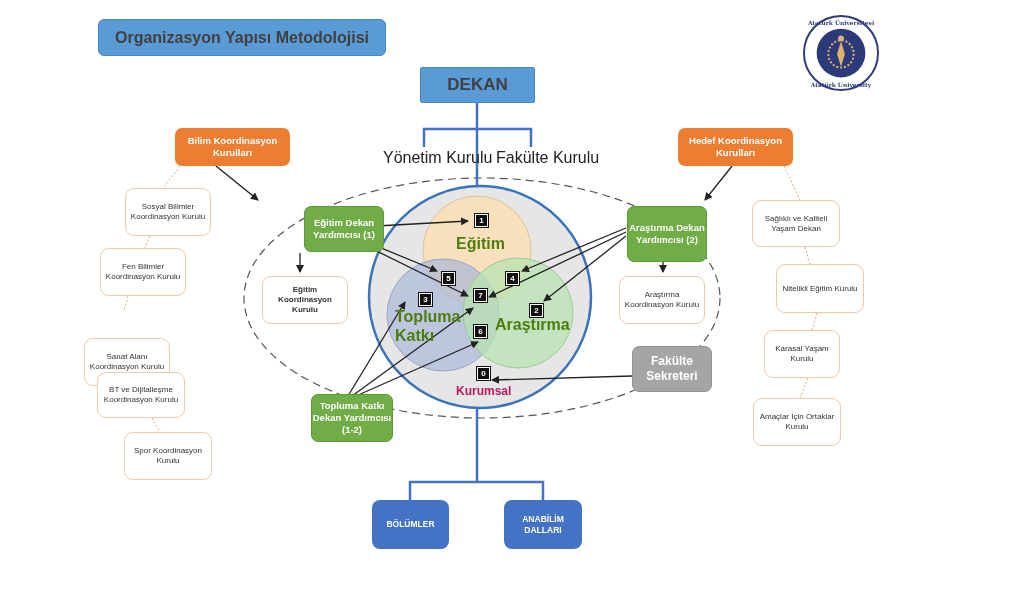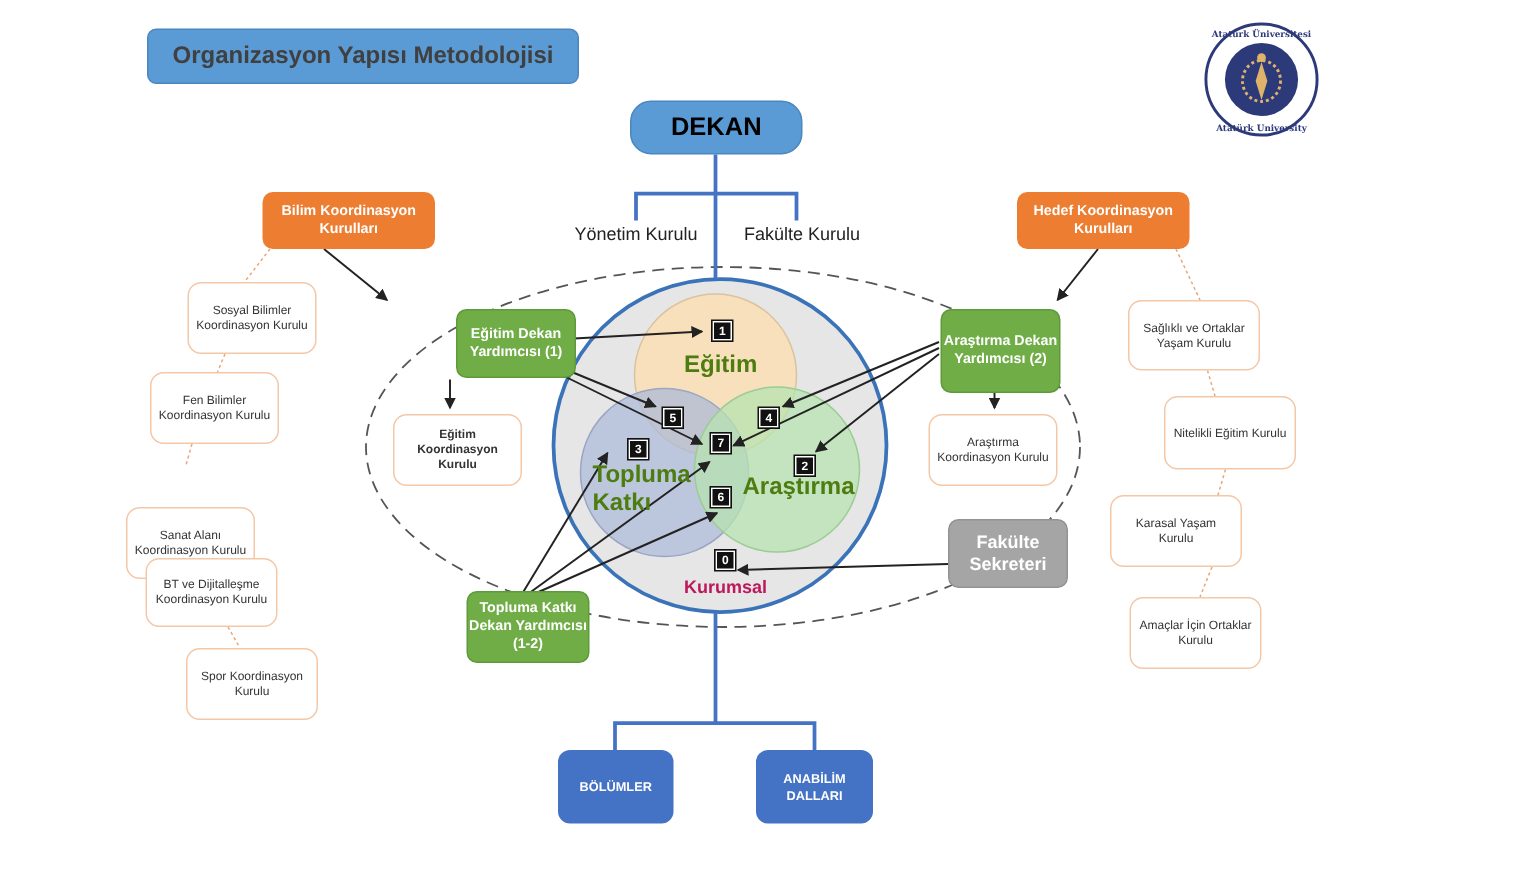--- a/index.html
+++ b/index.html
@@ -1,25 +1,25 @@
 <!DOCTYPE html>
 <html><head>
 <meta charset="utf-8">
 <style>
   html,body{margin:0;padding:0;background:#ffffff;}
   body{width:1024px;height:589px;position:relative;overflow:hidden;font-family:"Liberation Sans","DejaVu Sans",sans-serif;}
   .box{position:absolute;display:flex;align-items:center;justify-content:center;text-align:center;box-sizing:border-box;border-radius:8px;line-height:1.25;}
   .title-box{left:98px;top:19px;width:288px;height:37px;background:#5b9bd5;border:1px solid #4a86c0;color:#404040;font-weight:bold;font-size:16px;border-radius:6px;}
-  .dekan{left:420px;top:67px;width:115px;height:36px;background:#5b9bd5;border:1px solid #4a86c0;color:#000000;font-weight:bold;font-size:17px;border-radius:14px;}
+  .dekan{left:420px;top:67px;width:115px;height:36px;background:#5b9bd5;border:1px solid #4a86c0;color:#404040;font-weight:bold;font-size:17px;border-radius:2px;}
   .orange{background:#ed7d31;color:#fff;font-weight:bold;font-size:9.5px;border-radius:7px;}
   .green{background:#70ad47;color:#fff;font-weight:bold;font-size:9.5px;border:1px solid #5e9a3a;border-radius:7px;}
   .gray{background:#a5a5a5;color:#fff;font-weight:bold;font-size:12px;border:1px solid #939393;border-radius:7px;}
   .white{background:#fff;border:1.5px solid #f4c7a7;color:#333;font-size:8px;border-radius:9px;padding:2px 4px;}
   .blue-dark{background:#4472c4;color:#fff;font-weight:bold;font-size:8.5px;border-radius:8px;}
-  .plain-label{position:absolute;font-size:12px;color:#222;}
+  .plain-label{position:absolute;font-size:16px;color:#222;}
   .num{position:absolute;width:11px;height:11px;background:#111;color:#fff;font-size:8px;font-weight:bold;display:flex;align-items:center;justify-content:center;border:1px solid #fff;outline:1px solid #111;}
   .venn-label{position:absolute;color:#4d7c0f;font-weight:bold;font-size:16px;line-height:1.2;}
   .kurumsal{position:absolute;color:#be185d;font-weight:bold;font-size:12px;}
   svg.lines{position:absolute;left:0;top:0;}
   .logo{position:absolute;left:802px;top:14px;width:78px;height:78px;}
 </style>
 </head>
 <body>
 
 <svg class="lines" width="1024" height="589">
@@ -108,23 +108,23 @@
 <div class="box white" style="left:262px;top:276px;width:86px;height:48px;font-weight:bold;">Eğitim Koordinasyon Kurulu</div>
 
 <div class="box green" style="left:627px;top:206px;width:80px;height:56px;">Araştırma Dekan Yardımcısı (2)</div>
 <div class="box white" style="left:619px;top:276px;width:86px;height:48px;">Araştırma Koordinasyon Kurulu</div>
 
 <div class="box green" style="left:311px;top:394px;width:82px;height:48px;">Topluma Katkı Dekan Yardımcısı (1-2)</div>
 
 <div class="box gray" style="left:632px;top:346px;width:80px;height:46px;">Fakülte Sekreteri</div>
 
 <div class="box orange" style="left:678px;top:128px;width:115px;height:38px;">Hedef Koordinasyon Kurulları</div>
-<div class="box white" style="left:752px;top:200px;width:88px;height:47px;">Sağlıklı ve Ortaklar Yaşam Kurulu</div>
+<div class="box white" style="left:752px;top:200px;width:88px;height:47px;">Sağlıklı ve Kaliteli Yaşam Dekan</div>
 <div class="box white" style="left:776px;top:264px;width:88px;height:49px;">Nitelikli Eğitim Kurulu</div>
-<div class="box white" style="left:740px;top:330px;width:88px;height:48px;">Karasal Yaşam Kurulu</div>
+<div class="box white" style="left:764px;top:330px;width:76px;height:48px;">Karasal Yaşam Kurulu</div>
 <div class="box white" style="left:753px;top:398px;width:88px;height:48px;">Amaçlar İçin Ortaklar Kurulu</div>
 
 <div class="venn-label" style="left:456px;top:234px;width:60px;">Eğitim</div>
 <div class="venn-label" style="left:495px;top:315px;width:70px;">Araştırma</div>
 <div class="venn-label" style="left:395px;top:307px;width:56px;">
   <span>Topluma</span><br>
   <span>Katkı</span>
 </div>
 <div class="kurumsal" style="left:456px;top:384px;">Kurumsal</div>
 

